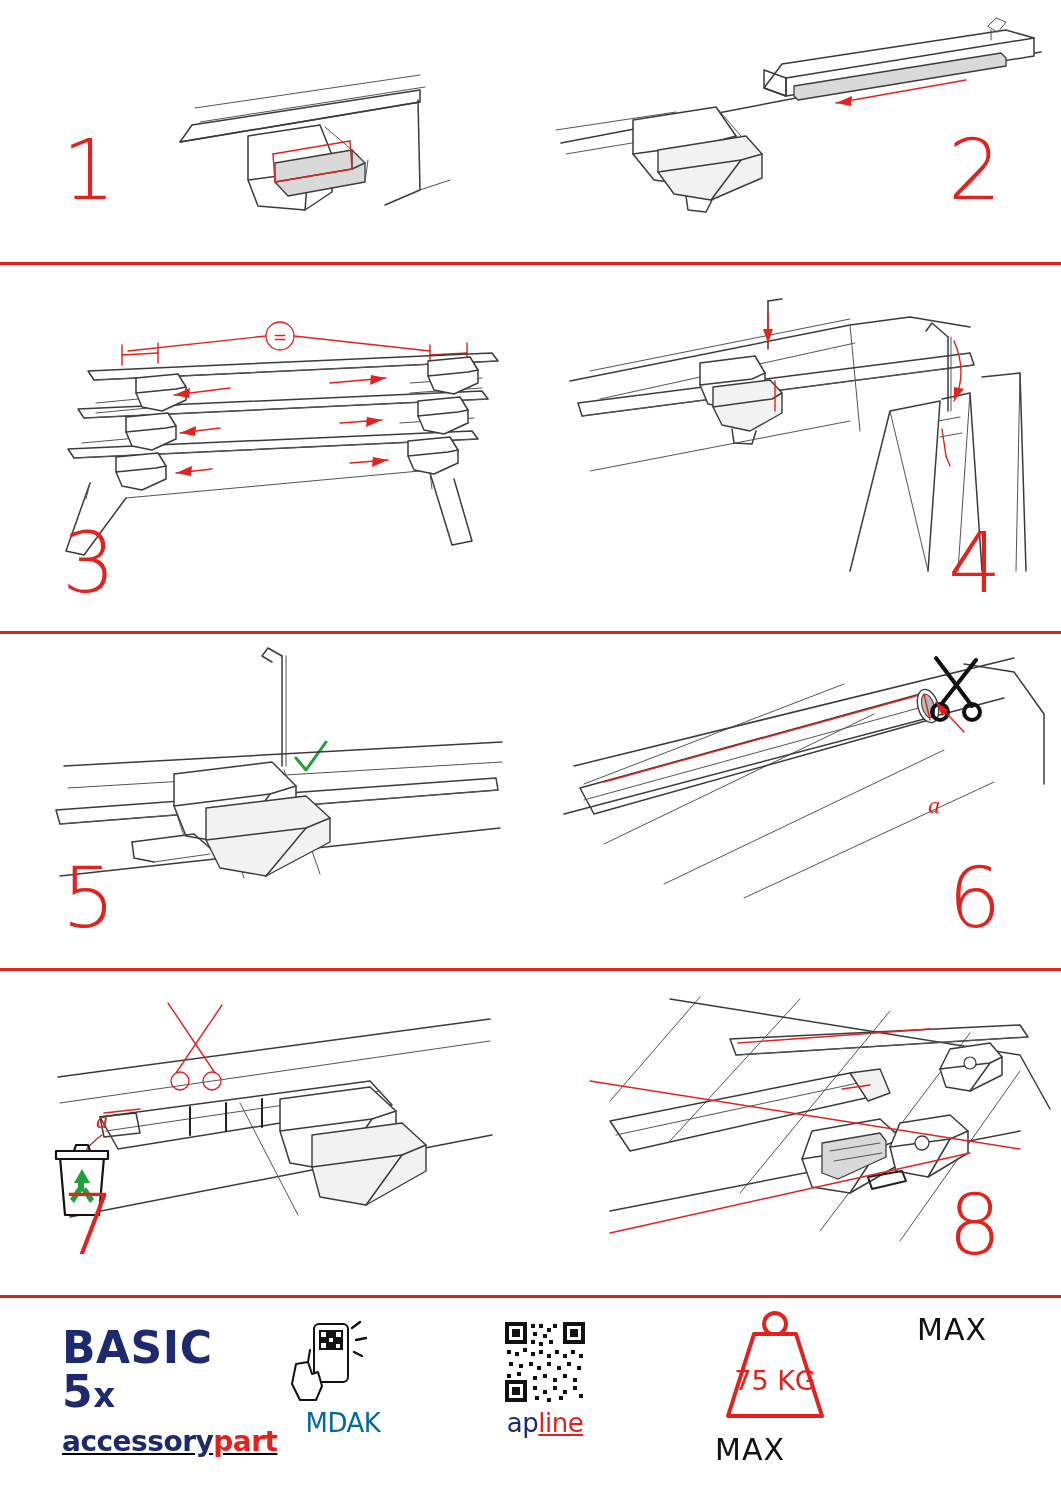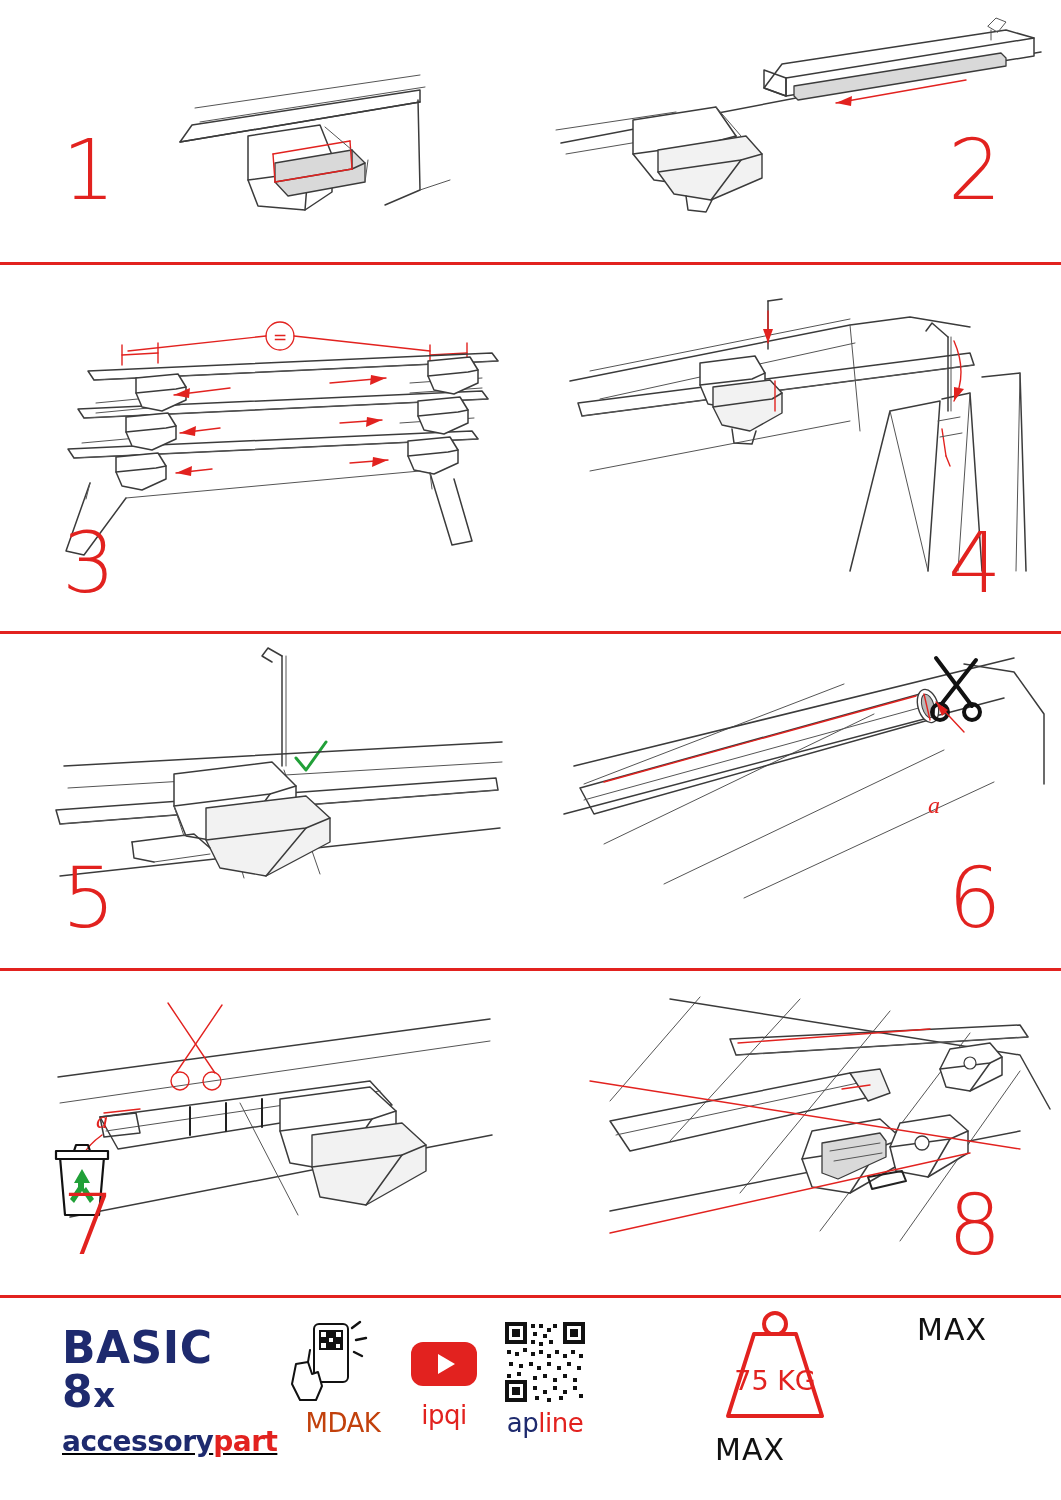--- a/index.html
+++ b/index.html
@@ -107,24 +107,24 @@
   .logo-item {
     position: absolute;
     text-align: center;
   }
   .logo-cap {
     font-family: "DejaVu Sans", sans-serif;
     font-size: 26px;
     letter-spacing: -0.5px;
     line-height: 1;
   }
-  .cap-mdak { color: #c2410c; }
+  .cap-mdak { color: #0369a1; }
   .cap-ipqi { color: #e2221f; }
   .cap-apline .ap { color: #1e2a6e; }
-  .cap-apline .line { color: #e2221f; }
+  .cap-apline .line { color: #e2221f; text-decoration: underline; }
 
   .maxblock {
     position: absolute;
     text-align: center;
   }
   .max-label {
     font-family: "DejaVu Sans", sans-serif;
     font-size: 30px;
     color: #111;
     letter-spacing: 1px;
@@ -481,21 +481,21 @@
         <path class="red" d="M292 108 L320 104"></path>
       </svg>
     </div>
     <div class="step-num" style="left:418px;top:212px;">8</div>
   </div>
 
   <div class="footer">
 
     <div class="brandblock">
       <div class="brand-title">
-        <span>BASIC 8</span><span class="x">x</span>
+        <span>BASIC 5</span><span class="x">x</span>
       </div>
       <div class="brand-sub">
         <span class="a">accessory</span><span class="b">part</span>
       </div>
     </div>
 
     <div class="logo-item" style="left:288px;top:22px;width:110px;">
       <div>
         <svg width="94" height="86" viewBox="0 0 94 86">
           <rect x="26" y="4" width="34" height="58" rx="5" fill="#ffffff" stroke="#111" stroke-width="2"></rect>
@@ -512,29 +512,20 @@
           <g stroke="#111" stroke-width="2.4" stroke-linecap="round">
             <path d="M64 8 L72 2"></path>
             <path d="M68 20 L78 18"></path>
             <path d="M66 32 L74 36"></path>
           </g>
         </svg>
       </div>
       <div class="logo-cap cap-mdak" style="margin-top:4px;">MDAK</div>
     </div>
 
-    <div class="logo-item" style="left:398px;top:40px;width:92px;">
-      <div style="display:flex;justify-content:center;">
-        <svg width="70" height="50" viewBox="0 0 70 50">
-          <rect x="2" y="4" width="66" height="44" rx="12" fill="#e2221f"></rect>
-          <path d="M29 16 L46 26 L29 36 Z" fill="#ffffff"></path>
-        </svg>
-      </div>
-      <div class="logo-cap cap-ipqi" style="margin-top:14px;">ipqi</div>
-    </div>
 
     <div class="logo-item" style="left:480px;top:22px;width:130px;">
       <div style="display:flex;justify-content:center;">
         <svg width="84" height="84" viewBox="0 0 84 84">
           <rect x="0" y="0" width="84" height="84" fill="#ffffff"></rect>
           <g fill="#111">
             <rect x="2" y="2" width="22" height="22"></rect>
               <rect x="6" y="6" width="14" height="14" fill="#fff"></rect>
               <rect x="9" y="9" width="8" height="8"></rect>
             <rect x="60" y="2" width="22" height="22"></rect>

